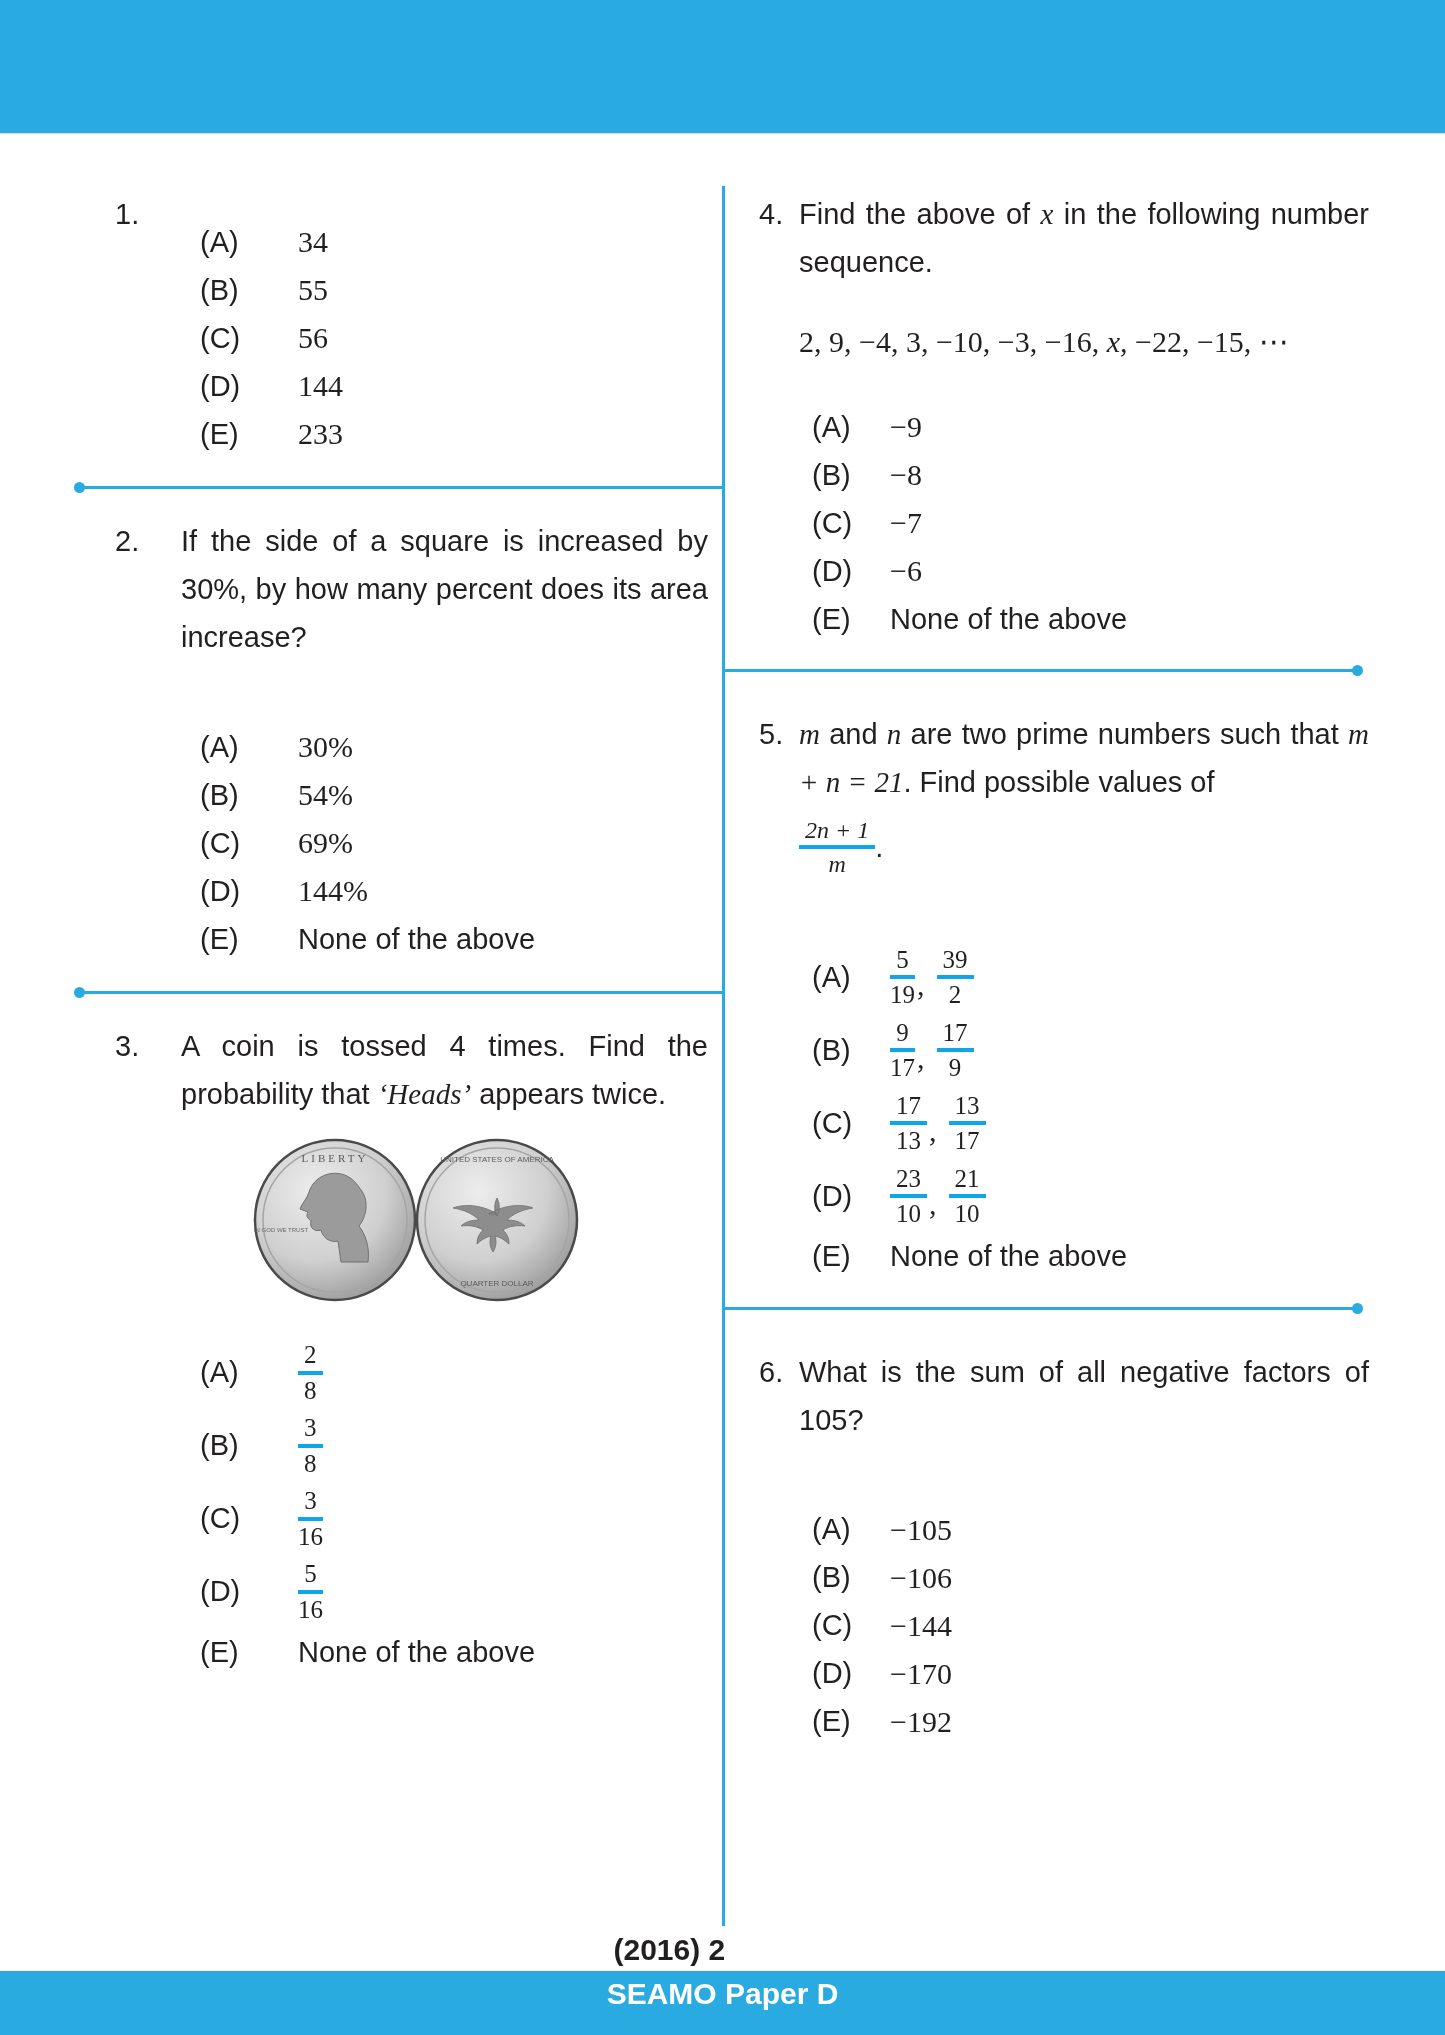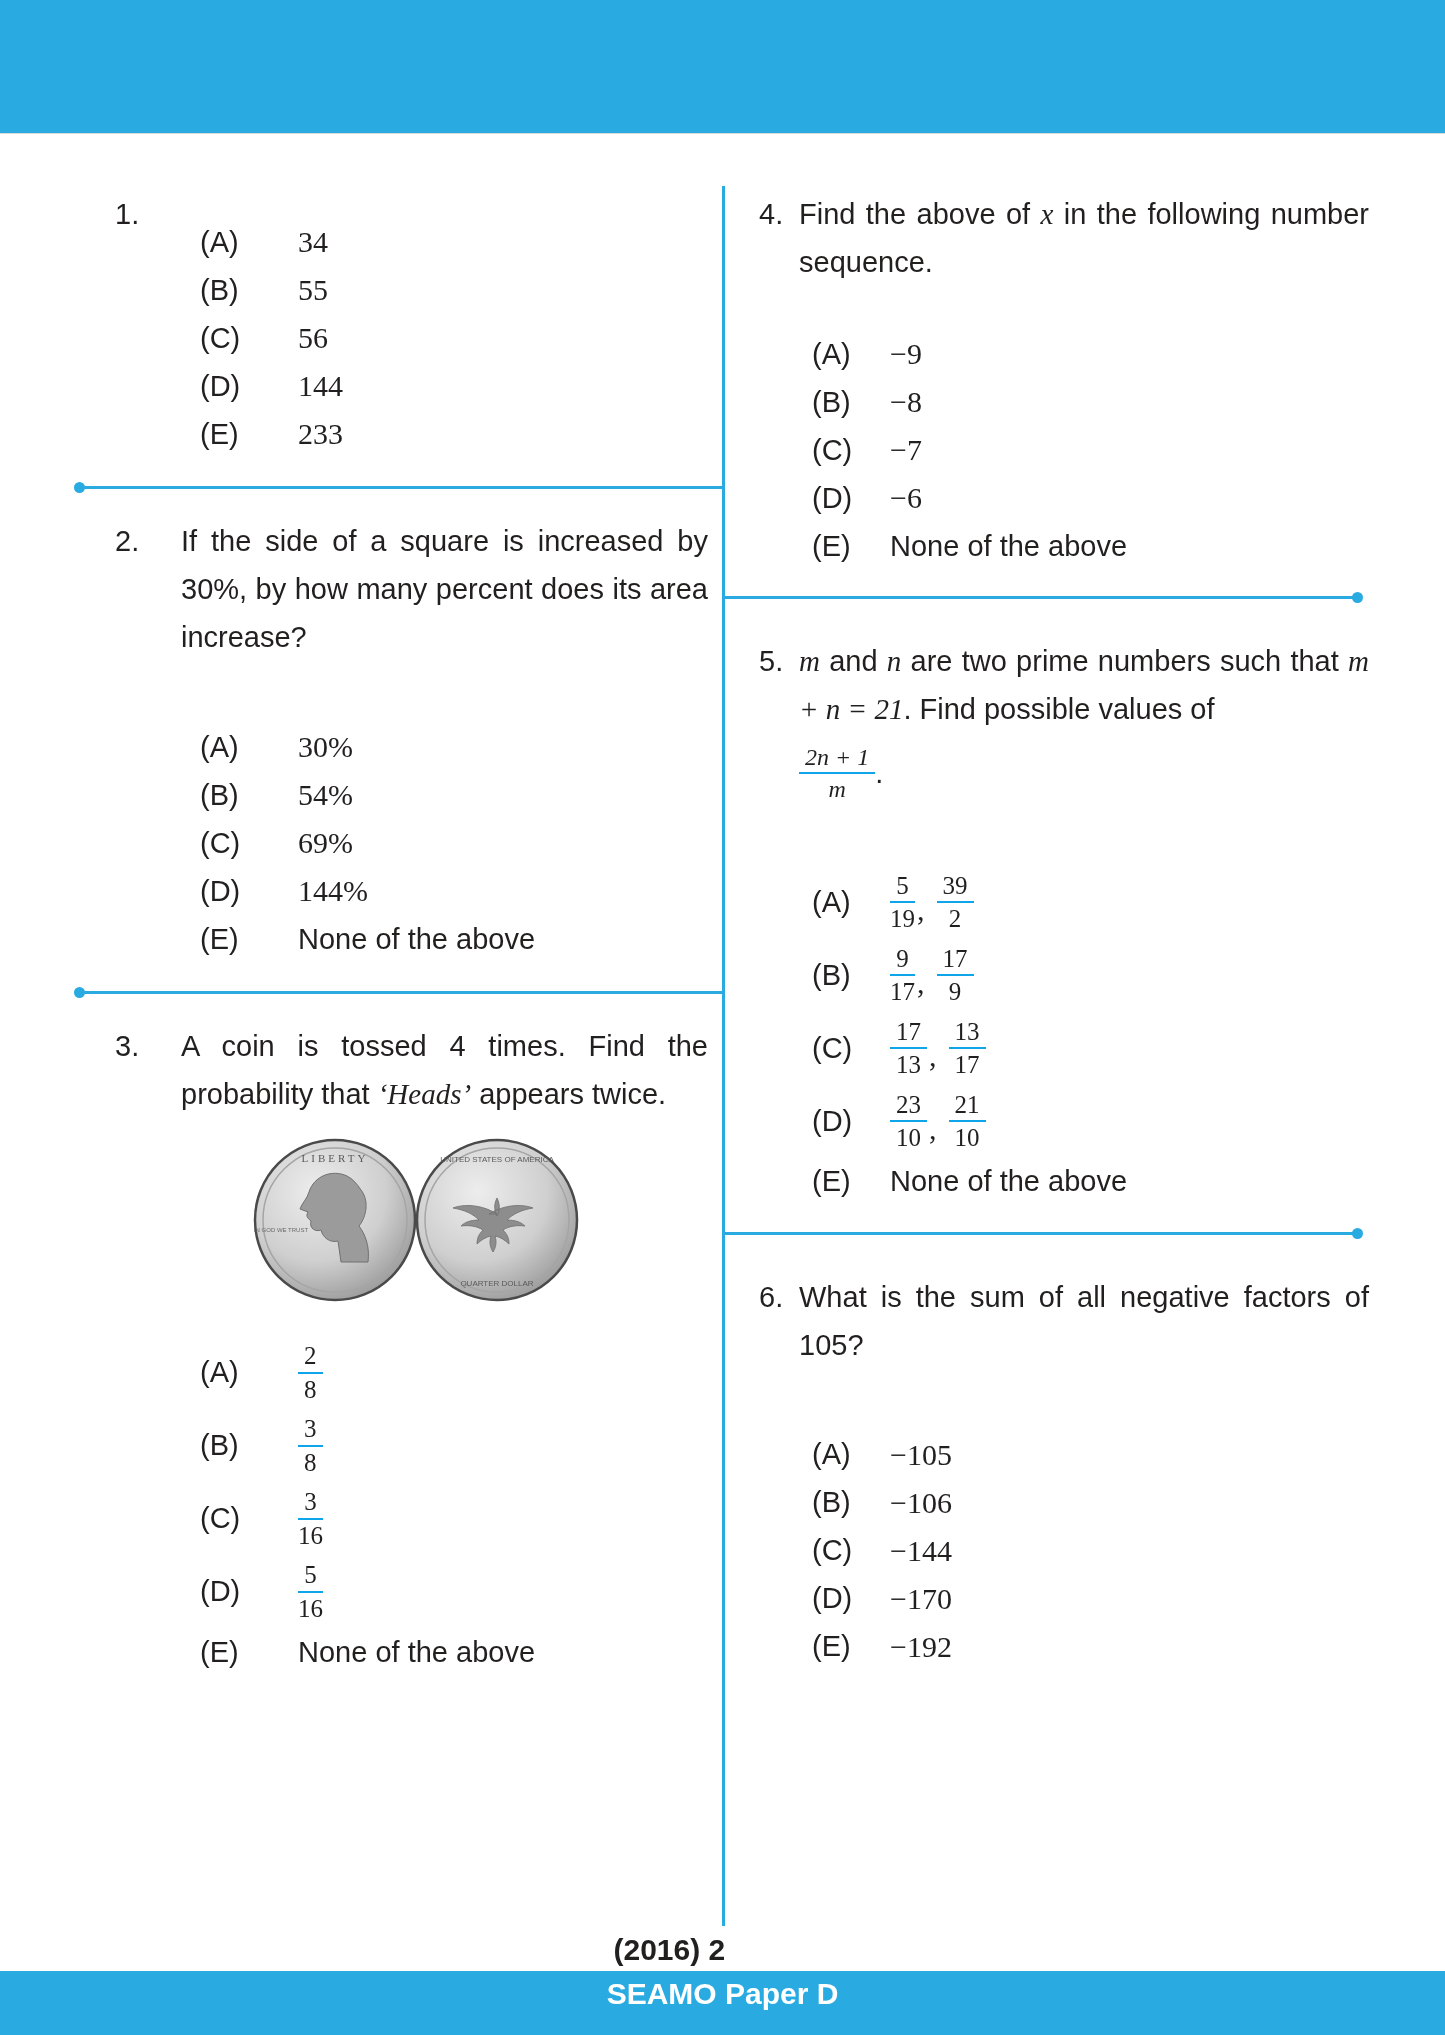--- a/index.html
+++ b/index.html
@@ -49,21 +49,21 @@
   .opt-value { font-family:"Liberation Serif", serif; font-size:30px; }
   .opt-value.sans { font-family:"Liberation Sans", sans-serif; font-size:29px; }
 
   .frac {
     display:inline-flex; flex-direction:column;
     text-align:center;
     font-family:"Liberation Serif", serif;
     font-size:25px; line-height:1.18;
     vertical-align:middle;
   }
-  .frac .num { border-bottom:2px solid #0ea5e9; padding:0 6px 1px; }
+  .frac .num { border-bottom:4px solid #0ea5e9; padding:0 6px 1px; }
   .frac .den { padding-top:1px; }
   .frac-comma {
     font-family:"Liberation Serif", serif;
     font-size:30px;
     margin:16px 12px 0 2px;
   }
 
   .sequence {
     font-family:"Liberation Serif", serif;
     font-size:30px;
@@ -254,20 +254,21 @@
       </div>
 
     </div>
 
     <div class="col-right">
 
       <div class="question">
         <span class="q-num">4.</span>
         <div class="q-body">
           <p class="q-text"><span>Find the above of </span><span class="math">x</span><span> in the following number sequence.</span></p>
+          <div class="sequence"><span>2, 9, −4, 3, −10, −3, −16, </span><span class="math">x</span><span>, −22, −15, ⋯</span></div>
           <div class="options gap-md">
             <div class="option">
               <span class="opt-label">(A)</span>
               <span class="opt-value">−9</span>
             </div>
             <div class="option">
               <span class="opt-label">(B)</span>
               <span class="opt-value">−8</span>
             </div>
             <div class="option">

